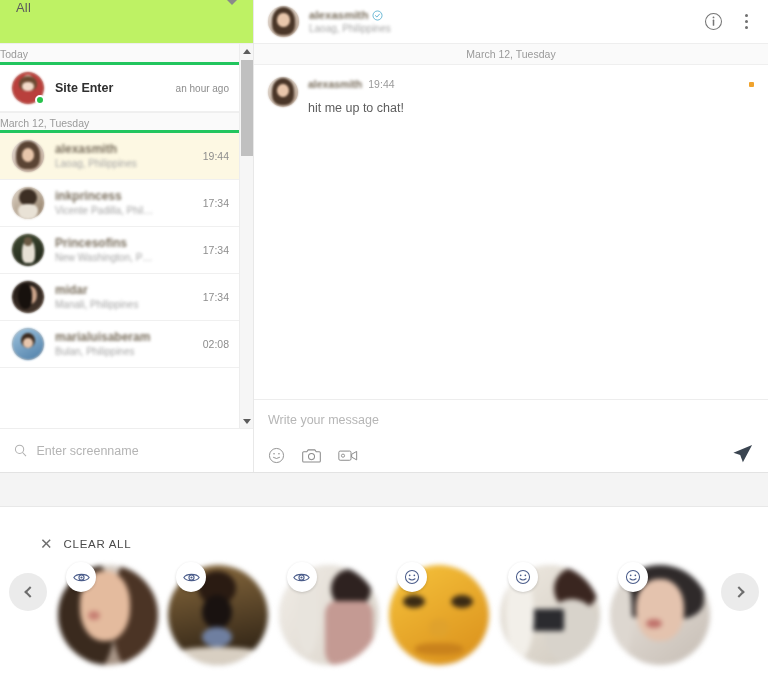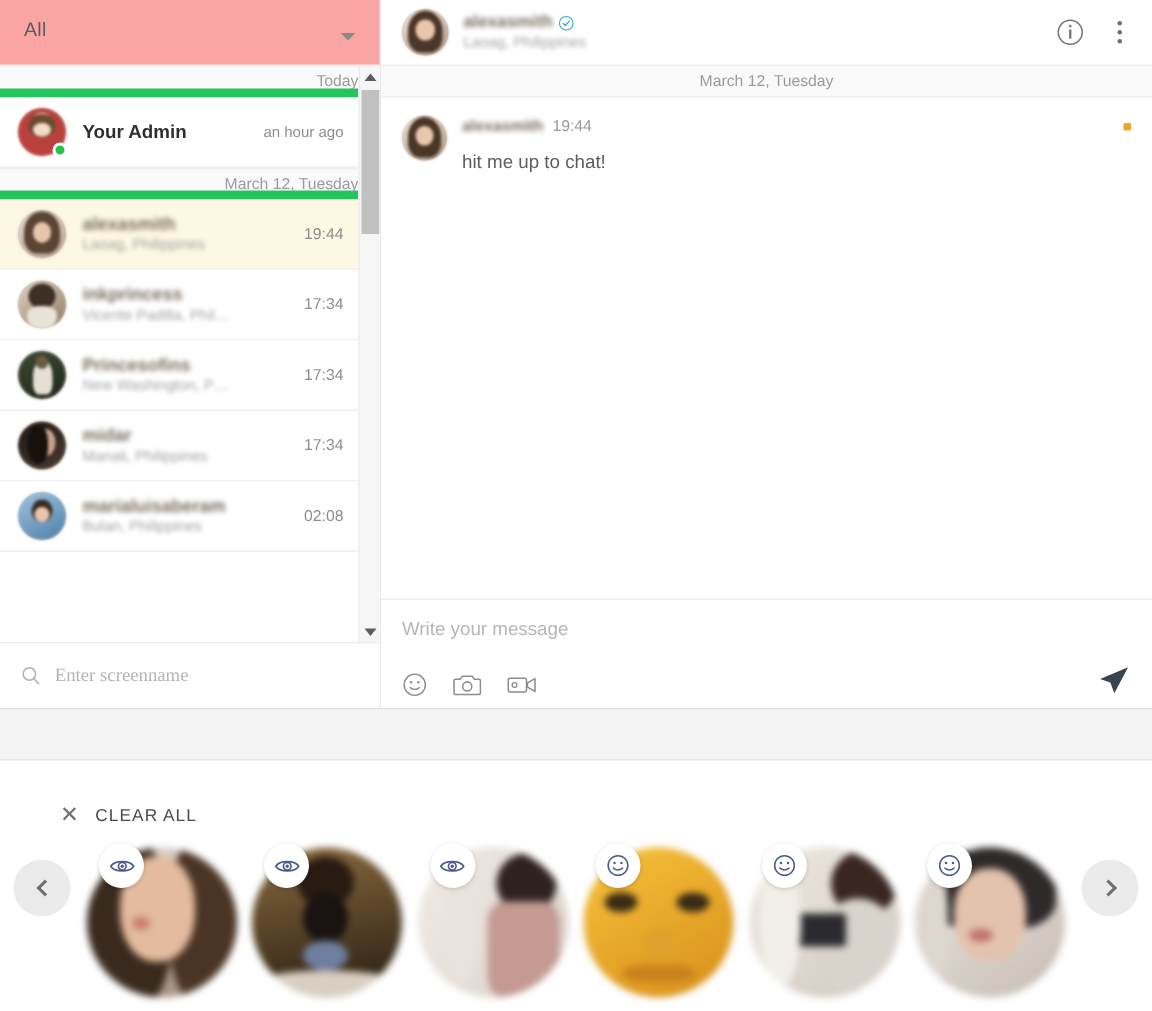--- a/index.html
+++ b/index.html
@@ -26,24 +26,24 @@
   .left-col {
     width: 254px; height: 100%;
     display: flex; flex-direction: column;
     border-right: 1px solid #e8e8e8;
     background: #fff;
     position: relative;
   }
 
   .filter-bar {
     height: 44px; flex: 0 0 44px;
-    display: flex; align-items: flex-end;
-    padding: 16px 16px;
+    display: flex; align-items: flex-start;
+    padding: 0 16px;
     border-bottom: 1px solid #eeeeee;
-    background: #fca5a5;
+    background: #bef264;
     cursor: pointer;
   }
   .filter-label { font-size: 13px; color: #5b5b5b; letter-spacing: .2px; }
   .filter-caret {
     margin-left: auto;
     width: 0; height: 0;
     border-left: 5px solid transparent;
     border-right: 5px solid transparent;
     border-top: 5px solid #8a8a8a;
   }
@@ -52,25 +52,25 @@
     flex: 1 1 auto; position: relative; overflow: hidden;
     background: #fff;
   }
   .list-scroll {
     position: absolute; left: 0; top: 0; right: 14px; bottom: 0;
     overflow: hidden;
   }
 
   .day-sep {
     height: 21px; line-height: 21px;
-    text-align: right;
+    text-align: left;
     font-size: 10.5px; color: #9a9a9a;
     background: #fafafa;
     border-top: 1px solid #efefef;
-    border-bottom: 6px solid #22c55e;
+    border-bottom: 3px solid #22c55e;
   }
   .day-sep.first { border-top: none; }
 
   .conv {
     height: 47px;
     display: flex; align-items: center;
     padding: 0 10px 0 12px;
     border-bottom: 1px solid #f0f0f0;
     background: #fff;
     cursor: pointer;
@@ -147,21 +147,21 @@
   .search-bar {
     flex: 0 0 44px; height: 44px;
     display: flex; align-items: center; gap: 9px;
     padding: 0 14px;
     border-top: 1px solid #eeeeee;
     background: #fff;
   }
   .search-input {
     border: none; outline: none; background: transparent;
     font-size: 12.5px; color: #be185d; width: 100%;
-    font-family: Liberation Serif, serif;
+    font-family: Liberation Sans, sans-serif;
   }
   .search-input::placeholder { color: #b4b4b4; }
 
   
   .chat-col { flex: 1 1 auto; display: flex; flex-direction: column; background: #fff; min-width: 0; }
 
   .chat-head {
     height: 44px; flex: 0 0 44px;
     display: flex; align-items: center;
     padding: 0 14px 0 14px;
@@ -287,21 +287,21 @@
           <div class="conv admin">
             <div class="av">
               <span class="pic">
                 <i style="inset:0;background:radial-gradient(circle at 50% 32%, #f0d8c8 0 26%, #b9403c 27% 100%);"></i>
                 <i style="left:22%;top:12%;width:56%;height:48%;background:#6b4a32;border-radius:50% 50% 40% 40%;"></i>
                 <i style="left:32%;top:30%;width:36%;height:30%;background:#f2dbc9;"></i>
               </span>
               <span class="online-dot"></span>
             </div>
             <div class="conv-body">
-              <div class="conv-name plain">Your Admin</div>
+              <div class="conv-name plain">Site Enter</div>
             </div>
             <div class="conv-time wide">an hour ago</div>
           </div>
 
           <div class="day-sep">March 12, Tuesday</div>
 
           <div class="conv selected">
             <div class="av">
               <span class="pic">
                 <i style="inset:0;background:linear-gradient(150deg,#e8e0d8,#b59a86);"></i>

